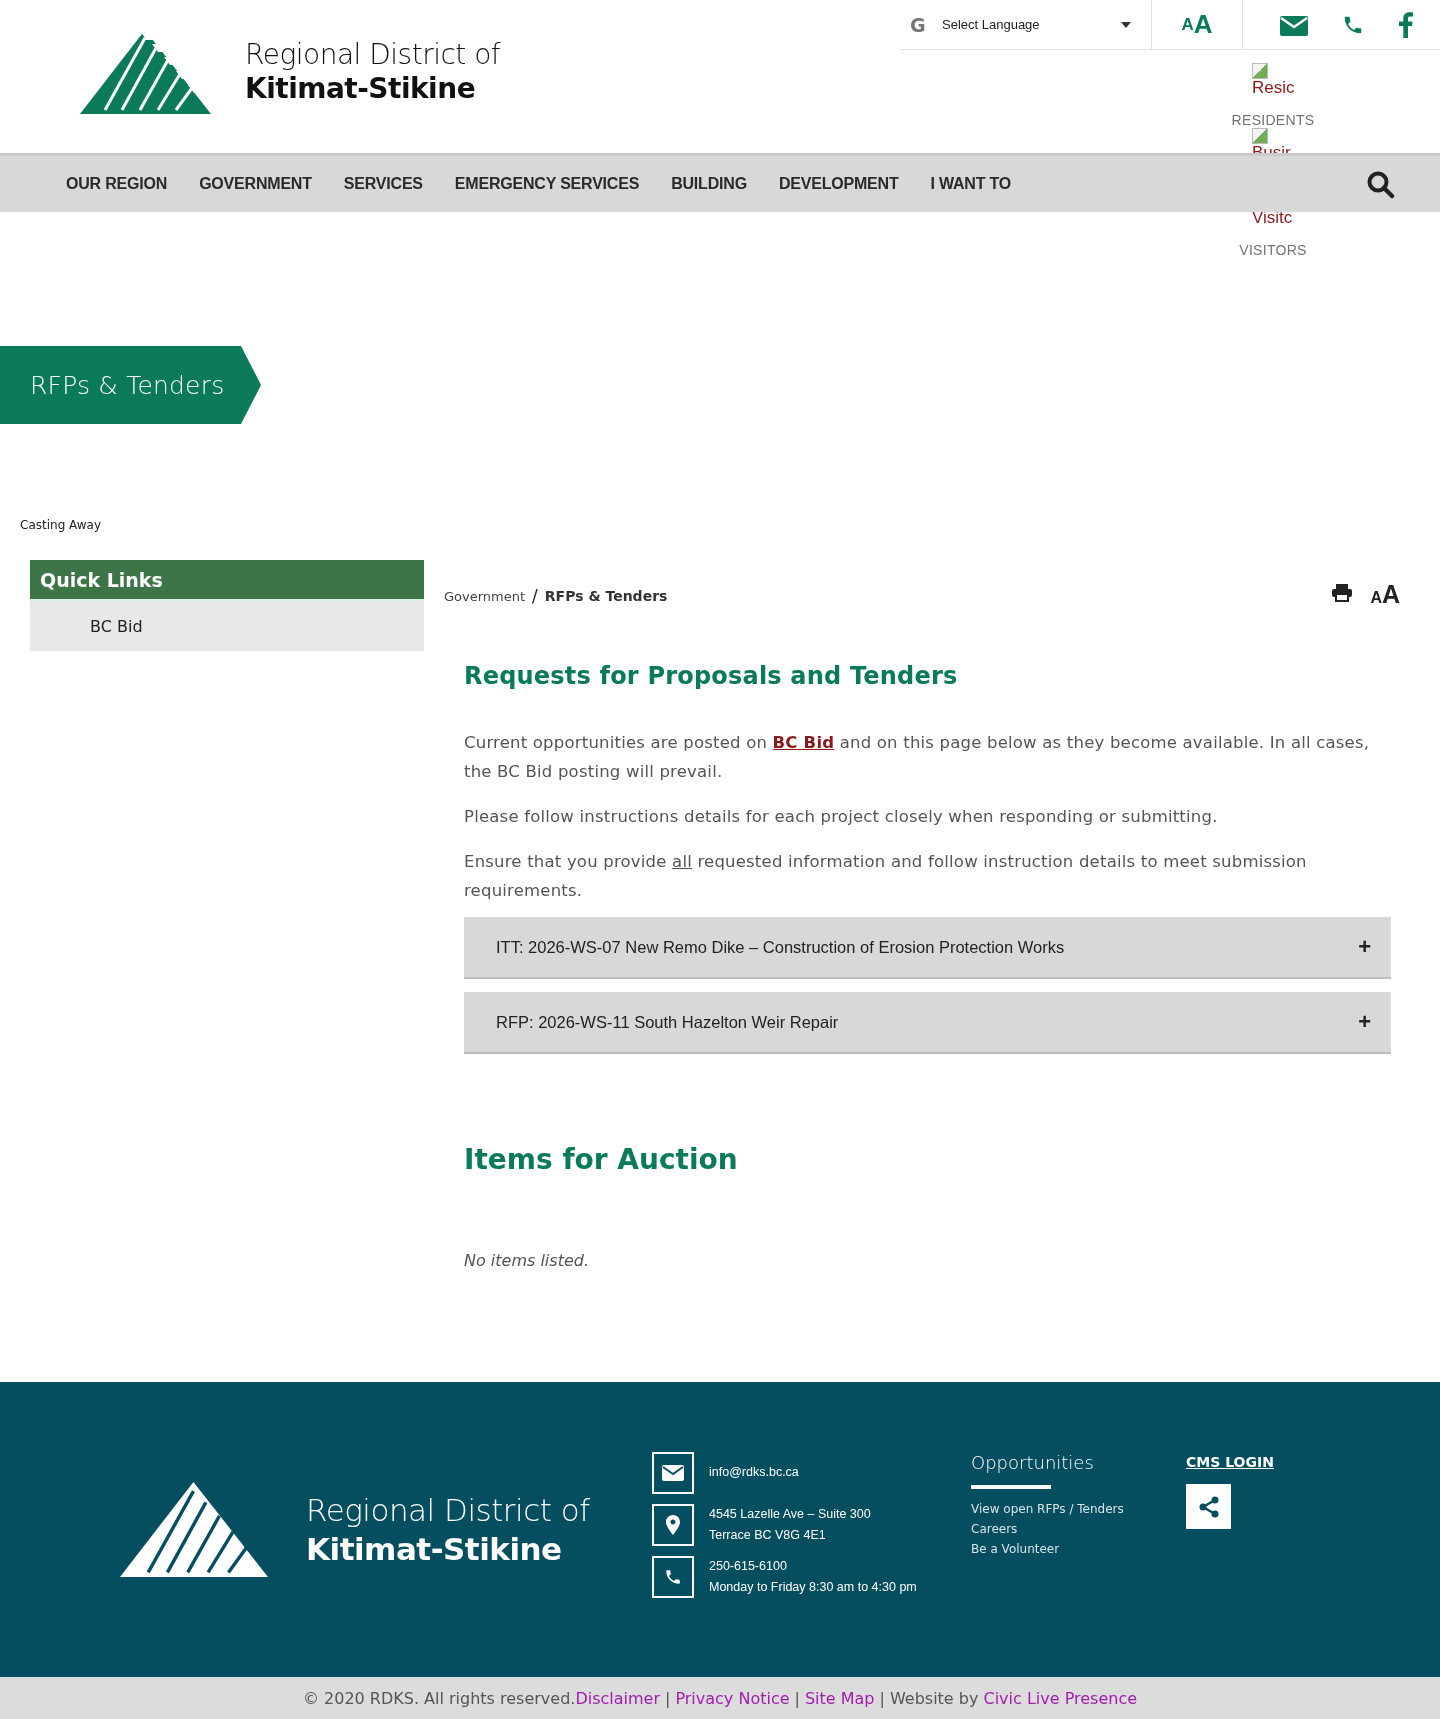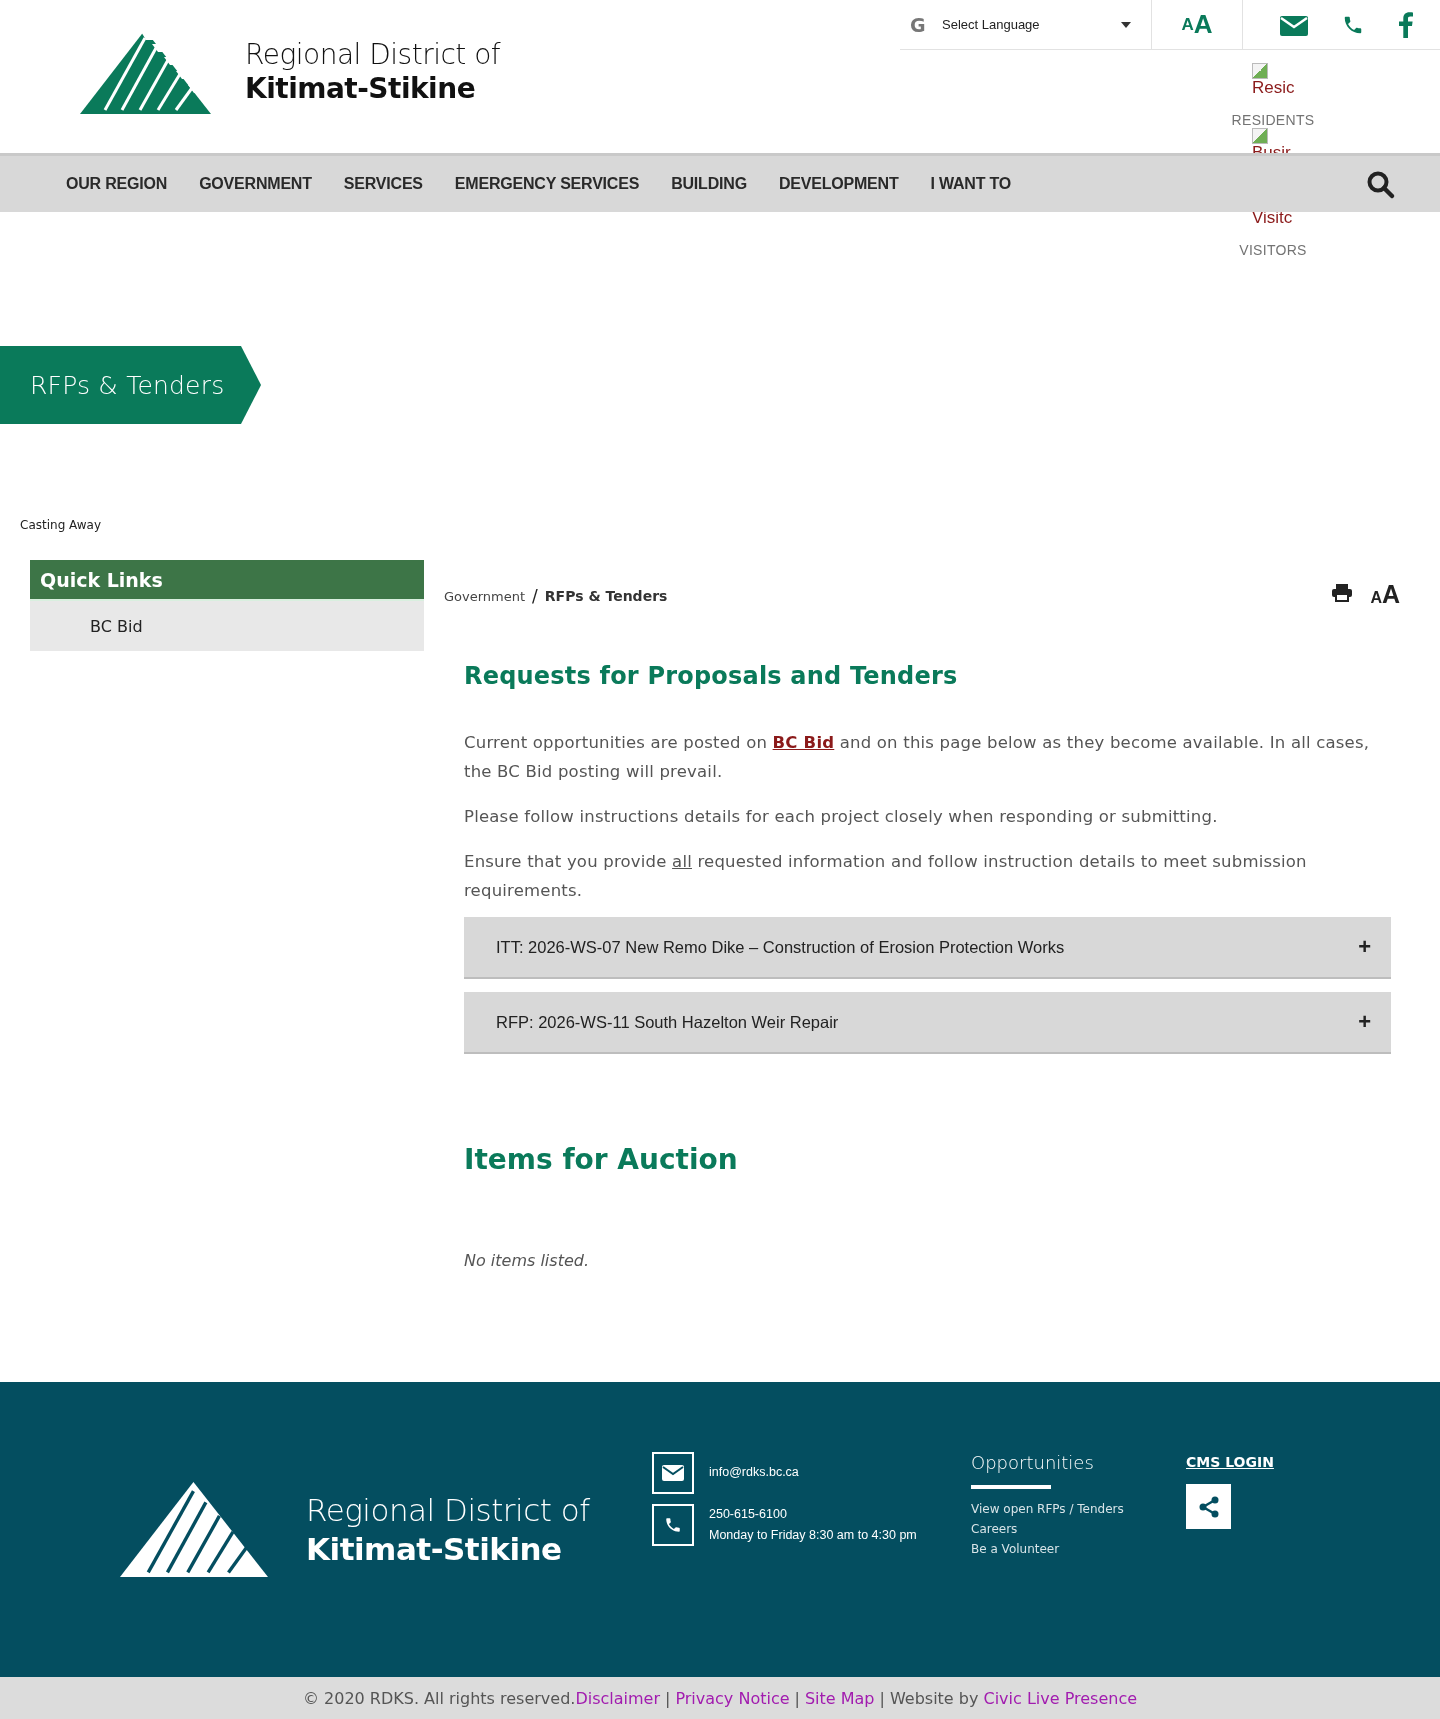--- a/index.html
+++ b/index.html
@@ -262,20 +262,31 @@
       <div class="f-box">
         <svg width="22" height="16" viewBox="0 0 22 16">
             <rect x="0" y="0" width="22" height="16" rx="2" fill="#fff"></rect>
             <polyline points="1,2 11,9 21,2" fill="none" stroke="#044e60" stroke-width="2"></polyline>
           </svg>
       </div>
       <a class="f-txt" style="padding-top:10px;">info@rdks.bc.ca</a>
     </div>
     <div class="f-row">
       <div class="f-box">
+        <svg width="14" height="20" viewBox="0 0 14 20">
+            <path d="M7 0C3.1 0 0 3.1 0 7c0 5 7 13 7 13s7-8 7-13c0-3.9-3.1-7-7-7zm0 9.5A2.5 2.5 0 1 1 7 4.5a2.5 2.5 0 0 1 0 5z" fill="#fff"></path>
+          </svg>
+      </div>
+      <div class="f-txt">
+        <div>4545 Lazelle Ave – Suite 300</div>
+        <div>Terrace BC V8G 4E1</div>
+      </div>
+    </div>
+    <div class="f-row">
+      <div class="f-box">
         <svg width="18" height="18" viewBox="0 0 24 24">
             <path d="M6.6 10.8c1.4 2.8 3.8 5.1 6.6 6.6l2.2-2.2c.3-.3.7-.4 1-.2 1.1.4 2.3.6 3.6.6.6 0 1 .4 1 1V20c0 .6-.4 1-1 1C10.6 21 3 13.4 3 4c0-.6.4-1 1-1h3.5c.6 0 1 .4 1 1 0 1.3.2 2.5.6 3.6.1.3 0 .7-.2 1l-2.3 2.2z" fill="#fff"></path>
           </svg>
       </div>
       <div class="f-txt">
         <div>250-615-6100</div>
         <div>Monday to Friday 8:30 am to 4:30 pm</div>
       </div>
     </div>
   </div>

